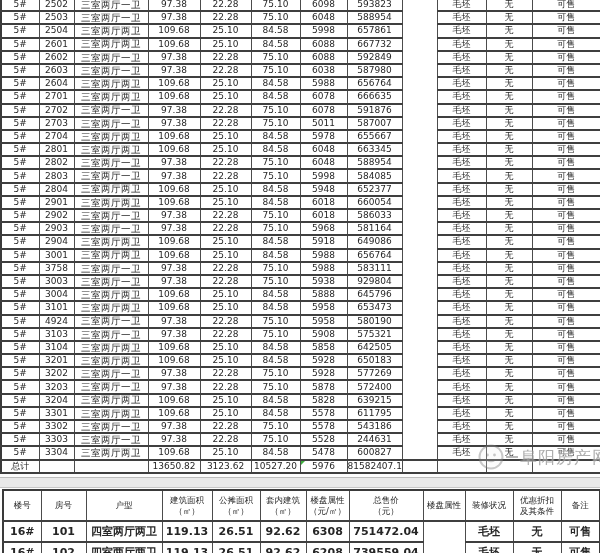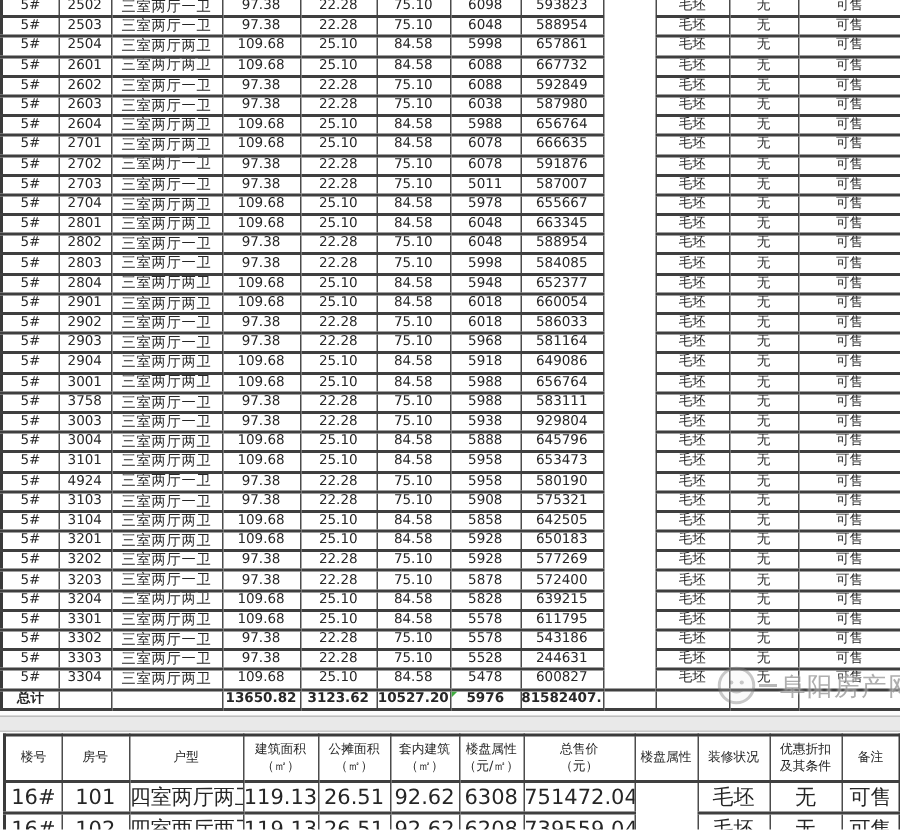--- a/index.html
+++ b/index.html
@@ -19,44 +19,44 @@
   .upper{position:absolute;top:-3px;left:0;width:600px;border:2px solid #3a3a3a;}
   .upper td{
     height:11.2px;font-size:9px;line-height:1;
     border-left:1px solid #4c4c4c;border-right:1px solid #4c4c4c;
     border-top:2px solid #3f3f3f;border-bottom:2px solid #3f3f3f;
   }
   .upper tbody tr:not(.total-row) td:nth-child(9){
     border-top:none;border-bottom:none;background:#fff;
   }
   .upper .layout-cell{font-size:9.5px;letter-spacing:0.5px;}
-  .total-row td{font-weight:bold;}
+  .total-row td{font-weight:normal;}
   .green-flag{position:relative;}
   .green-flag::before{
     content:"";position:absolute;top:0;left:0;width:0;height:0;
     border-top:4px solid #3fae3f;border-right:4px solid transparent;
   }
 
   
   .page-band{
     position:absolute;top:477px;left:0;width:600px;height:9px;
     background:#e9e9e9;border-top:1px solid #bdbdbd;border-bottom:1px solid #c6c6c6;
   }
 
   
   .lower{position:absolute;top:489px;left:2px;width:597px;border:2px solid #3a3a3a;}
   .lower th{
     height:29px;font-size:8.5px;font-weight:normal;line-height:1.25;
     white-space:pre-line;
     border:1px solid #4c4c4c;border-bottom:2px solid #3f3f3f;
   }
   .lower td{
-    height:19px;font-size:14px;
+    height:19px;font-size:11px;
     border-left:1px solid #4c4c4c;border-right:1px solid #4c4c4c;
-    border-top:2px solid #3f3f3f;border-bottom:2px solid #3f3f3f;
+    border-top:2px solid #3f3f3f;border-bottom:2px solid #3f3f3f;font-weight:bold;
   }
   .lower tbody td:nth-child(9){border-top:none;border-bottom:none;}
 
   
   .watermark{
     position:absolute;top:444px;left:478px;z-index:5;
     display:flex;align-items:center;gap:2px;
     color:rgba(125,125,125,0.62);
     text-shadow:0 0 2px rgba(255,255,255,0.9);
     pointer-events:none;

